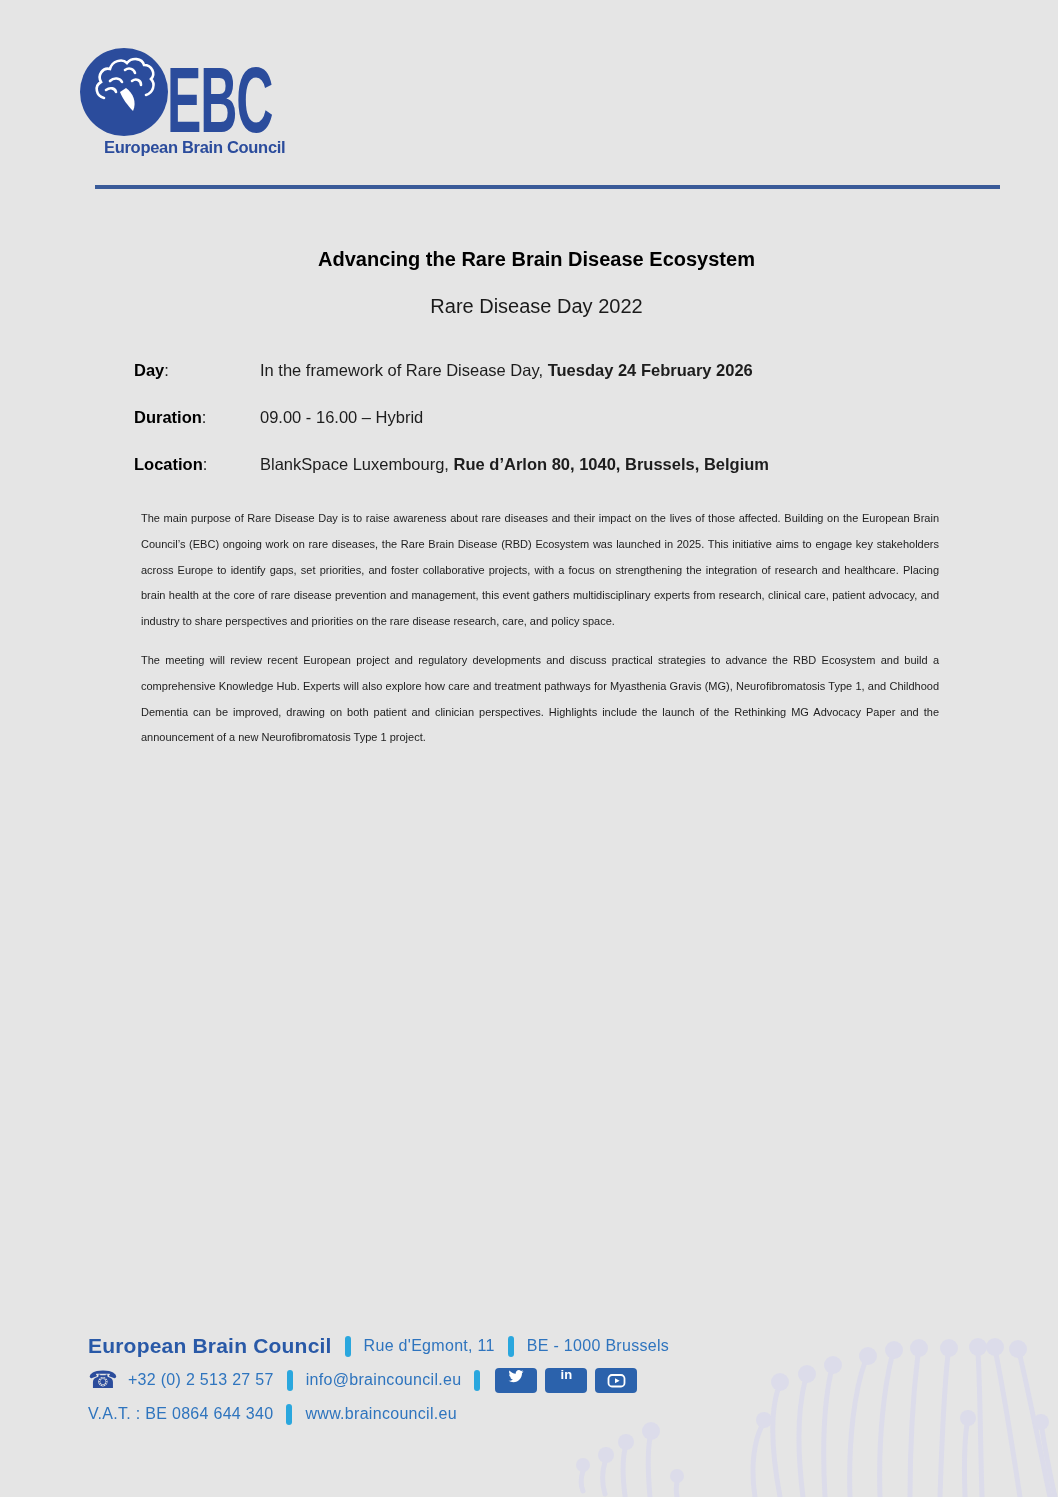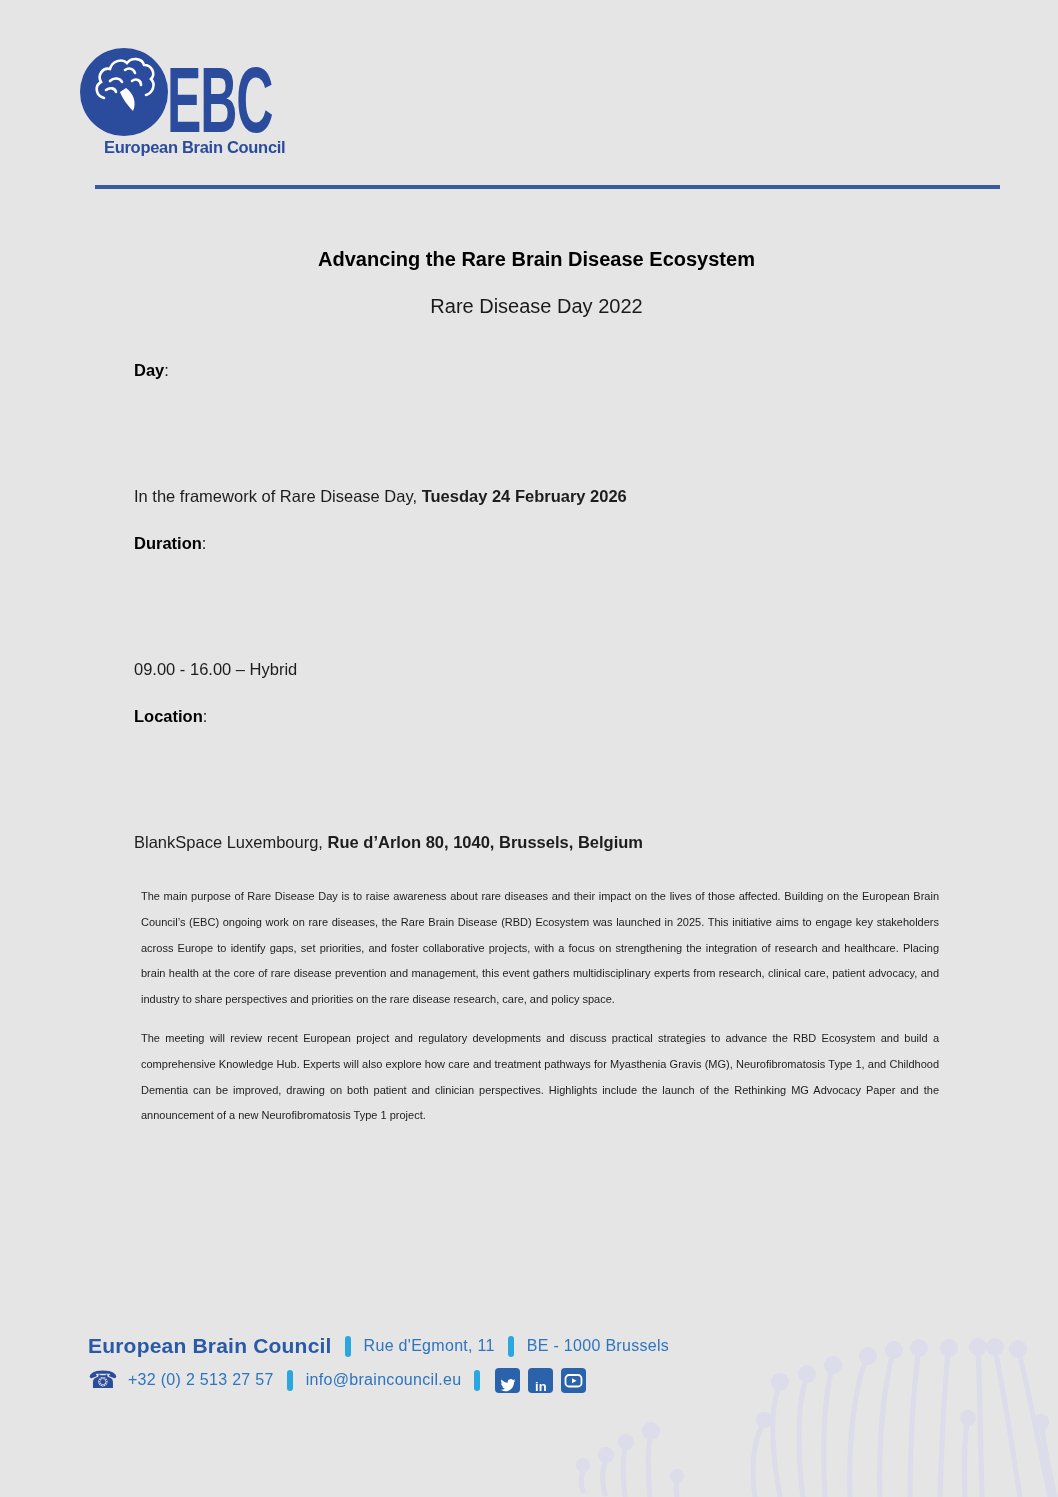--- a/index.html
+++ b/index.html
@@ -16,39 +16,39 @@
   .logo-caption{
     position:absolute;left:104px;top:138px;font-size:16.5px;font-weight:bold;
     letter-spacing:-0.3px;color:var(--logo-blue);
   }
   .rule{position:absolute;left:95px;top:185px;width:905px;height:4px;background:var(--rule-blue);}
   
   .content{position:absolute;left:134px;top:248px;width:805px;}
   .doc-title{margin:0;font-size:20px;font-weight:bold;text-align:center;color:#000;}
   .doc-subtitle{margin:24px 0 0 0;font-size:20px;font-weight:normal;text-align:center;color:#1a1a1a;}
   .details{margin-top:42px;font-size:16.5px;}
-  .detail-row{display:flex;margin-bottom:27px;line-height:20px;flex-direction:column;}
+  .detail-row{display:flex;margin-bottom:27px;line-height:20px;}
   .detail-label{width:126px;flex:0 0 126px;}
   .detail-label b{font-weight:bold;color:#000;}
   .detail-value b{font-weight:bold;}
   .body-copy{margin-top:32px;}
   .body-copy p{
     margin:0 0 13px 7px;font-size:11px;line-height:25.8px;text-align:justify;color:var(--body-text);
   }
   
   .footer{position:absolute;left:88px;top:1334px;z-index:2;}
   .f-row{display:flex;align-items:center;height:24px;margin-bottom:10px;white-space:nowrap;}
   .f-bold{font-size:21px;font-weight:bold;color:var(--footer-bold-blue);letter-spacing:0.2px;}
   .f-text{font-size:16px;color:var(--footer-text-blue);letter-spacing:0.3px;}
   .f-sep{display:inline-block;width:6px;height:21px;border-radius:3px;background:var(--separator-blue);margin:0 13px;}
   .phone-glyph{font-size:24px;color:var(--logo-blue);margin-right:10px;line-height:24px;}
   .social{display:inline-flex;gap:8px;margin-left:2px;}
   .social-sq{
-    width:25px;height:25px;border-radius:4px;background:var(--icon-blue);
-    display:inline-flex;align-items:flex-end;justify-content:center;
+    width:42px;height:25px;border-radius:4px;background:var(--icon-blue);
+    display:inline-flex;align-items:flex-start;justify-content:center;
   }
   .li-label{color:#fff;font-size:13px;font-weight:bold;line-height:1;}
   
   .neurons{position:absolute;right:0;bottom:0;z-index:1;}
   .neurons path{stroke:var(--neuron-pattern);stroke-width:5;fill:none;stroke-linecap:round;}
   .neurons circle{fill:var(--neuron-pattern);}
   .brain-art{stroke:#fff;stroke-width:2.6;fill:none;stroke-linecap:round;}
 </style>
 </head>
 <body>
@@ -160,15 +160,20 @@
           <span class="li-label">in</span>
         </span>
         <span class="social-sq">
           <svg width="25" height="25" viewBox="0 0 25 25">
               <rect x="4.5" y="7" width="16" height="11.5" rx="3.5" fill="none" stroke="#ffffff" stroke-width="1.8"></rect>
               <path d="M11,10.2 L15.6,12.75 L11,15.3 Z" fill="#ffffff"></path>
             </svg>
         </span>
       </span>
     </div>
+    <div class="f-row">
+      <span class="f-text">V.A.T. : BE 0864 644 340</span>
+      <span class="f-sep"></span>
+      <span class="f-text">www.braincouncil.eu</span>
+    </div>
   </div>
 
 </div>
 
 </body></html>

